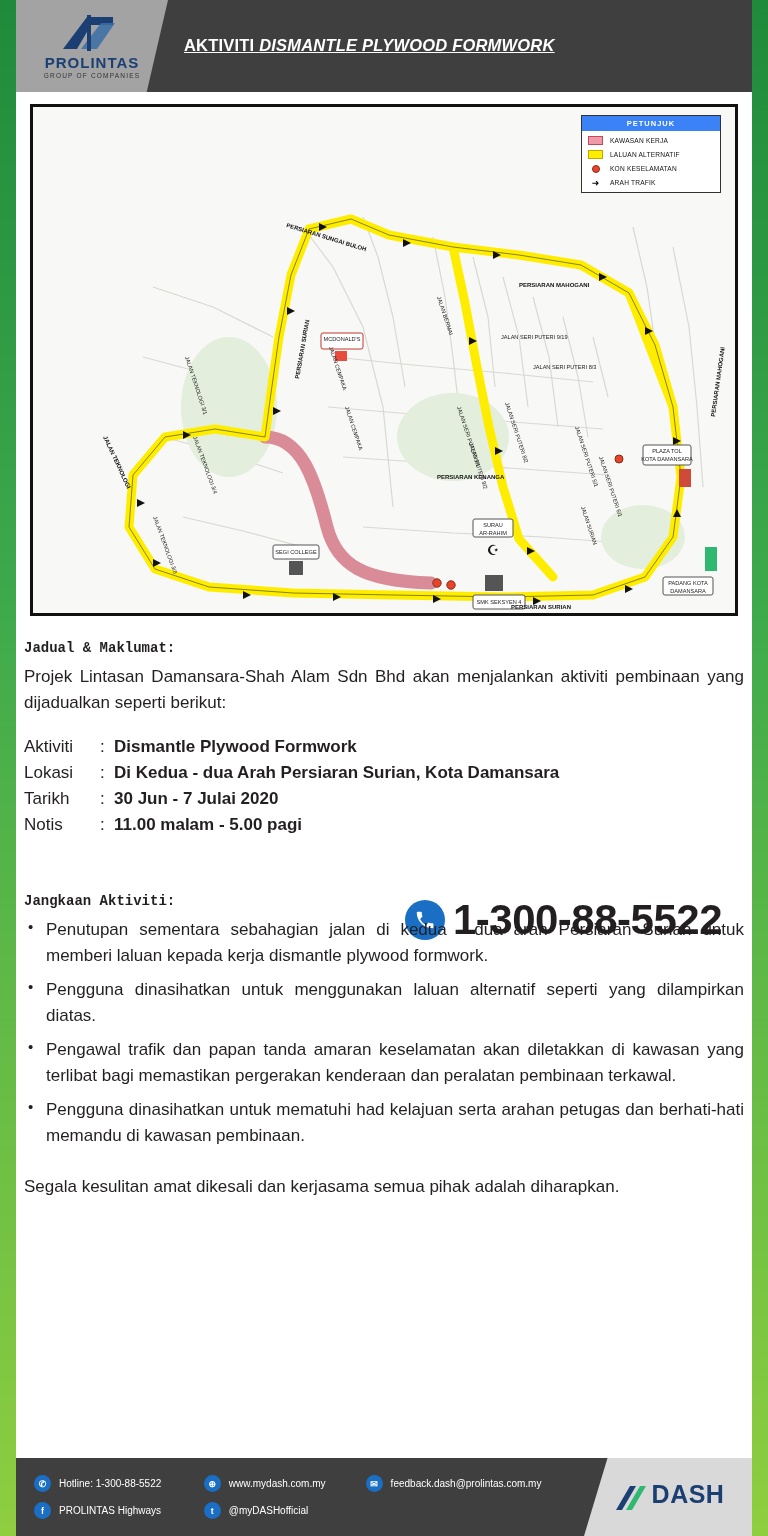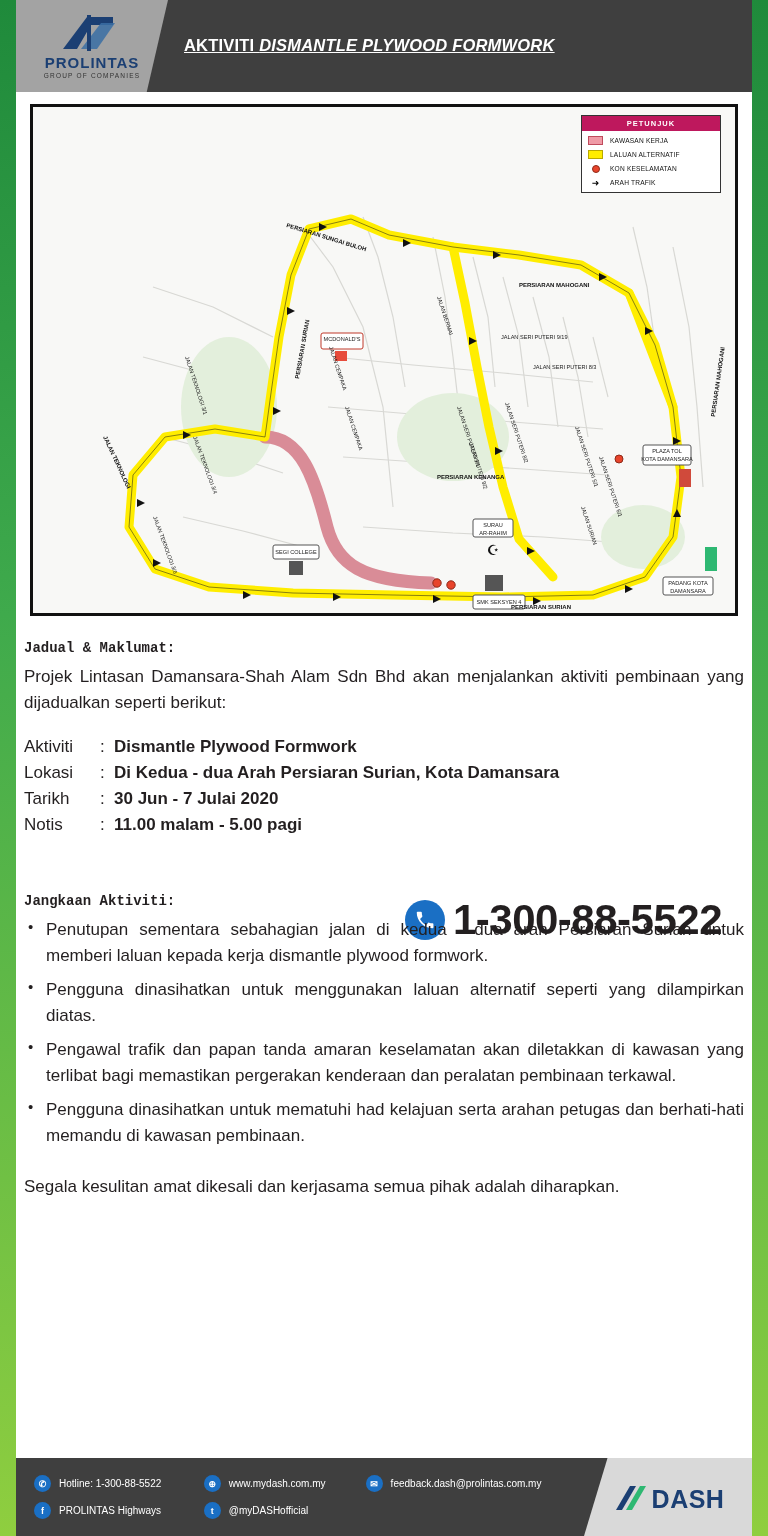--- a/index.html
+++ b/index.html
@@ -64,21 +64,21 @@
     overflow: hidden;
   }
   .map-svg { width: 100%; height: 100%; display: block; }
 
   
   .legend {
     position: absolute; right: 14px; top: 8px; width: 140px;
     border: 1px solid #333; background: #fff; font-size: 7px;
   }
   .legend-head {
-    background: #be185d; color: #fff; text-align: center; font-weight: bold;
+    background: #3b82f6; color: #fff; text-align: center; font-weight: bold;
     font-size: 7.5px; letter-spacing: 1px; padding: 3px 0;
   }
   .legend-body { padding: 5px 6px; }
   .legend-row { display: flex; align-items: center; margin-bottom: 5px; }
   .legend-row:last-child { margin-bottom: 0; }
   .sw { width: 15px; height: 9px; margin-right: 7px; flex: none; border: 1px solid #555; }
   .sw-work { background: #ef9aa6; border-color: #c04a5c; }
   .sw-alt { background: #ffed00; border-color: #b9a900; }
   .sw-cone { width: 15px; height: 9px; display:flex; align-items:center; justify-content:center; border:none; }
   .cone-dot { width: 8px; height: 8px; border-radius: 50%; background: #e8442b; border: 1px solid #8e2a18; }
@@ -136,21 +136,21 @@
   .f-ic {
     width: 17px; height: 17px; border-radius: 50%; background: #1a6fc4;
     margin-right: 8px; flex: none; display: flex; align-items: center; justify-content: center;
     color: #fff; font-size: 9px; font-weight: bold;
   }
   .footer-logo {
     width: 168px; height: 100%; background: #d9d9d9;
     clip-path: polygon(14% 0, 100% 0, 100% 100%, 0 100%);
     display: flex; align-items: center; justify-content: center;
   }
-  .dash-wrap { display: flex; align-items: flex-end; }
+  .dash-wrap { display: flex; align-items: flex-start; }
   .dash-text { font-size: 25px; font-weight: bold; color: #1b3f73; letter-spacing: .5px; }
 
   
   .mlabel { font-size: 5.6px; fill: #222; font-family: "Liberation Sans", sans-serif; }
   .mlabel-b { font-size: 6px; font-weight: bold; fill: #111; font-family: "Liberation Sans", sans-serif; }
 </style>
 </head>
 <body>
 
 <div class="page">

